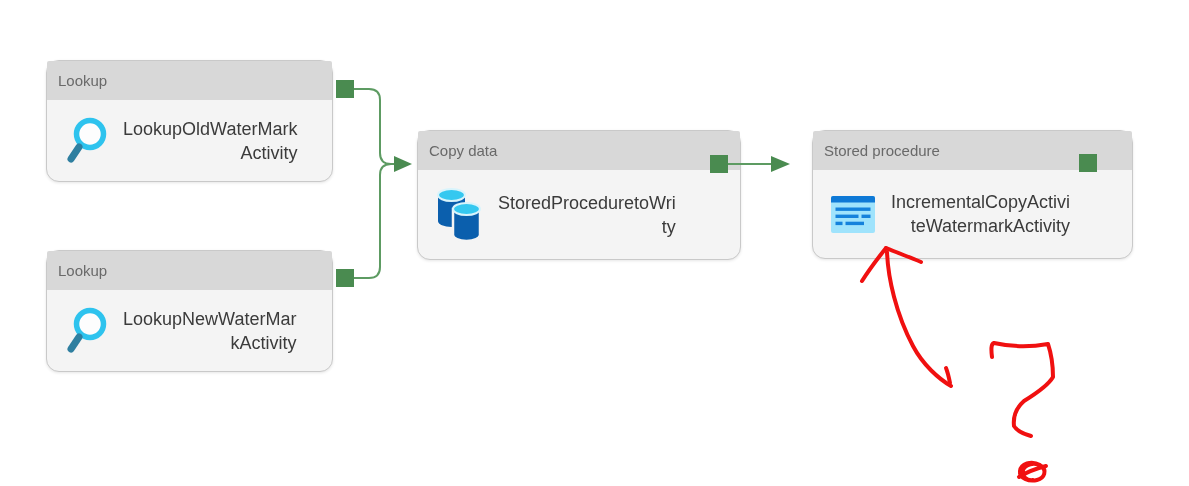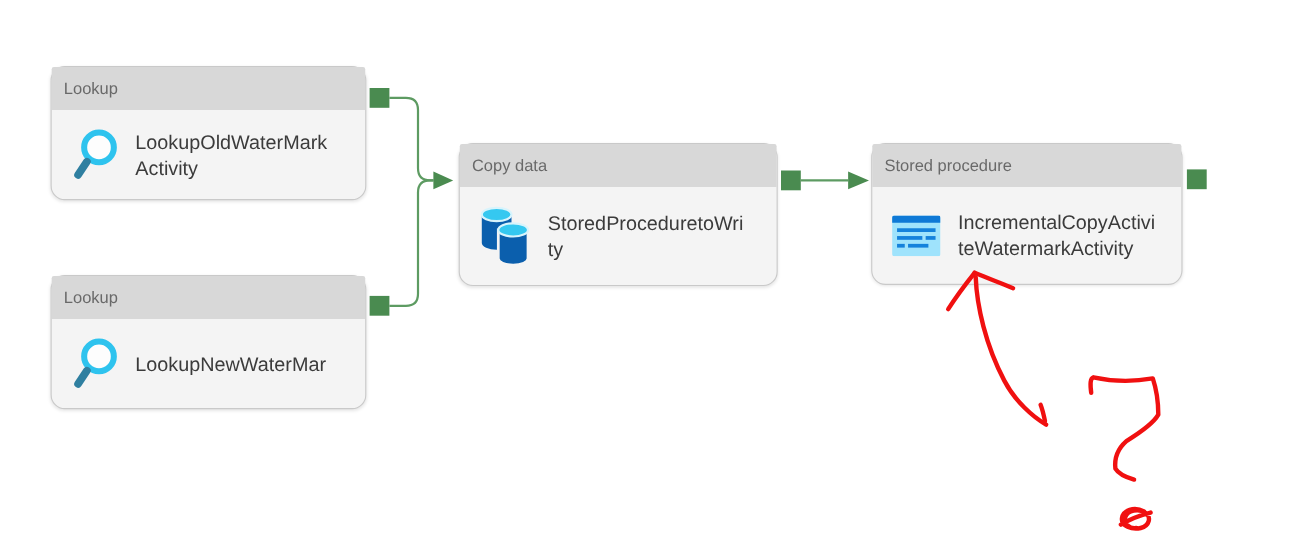--- a/index.html
+++ b/index.html
@@ -48,21 +48,21 @@
     flex: 0 0 auto;
     margin-right: 16px;
     display: flex;
     align-items: center;
   }
   .node-name {
     color: var(--body_text, #3b3b3b);
     font-size: 18px;
     line-height: 24px;
   }
-  .name-line { display: block; white-space: nowrap; }
+  .name-line { display: block; white-space: nowrap; text-align: right; }
 
   .overlay {
     position: absolute;
     left: 0; top: 0;
     pointer-events: none;
   }
   .connector {
     stroke: var(--connector, #5d9b62);
     stroke-width: 2;
     fill: none;
@@ -110,43 +110,44 @@
     <div class="node-header">Lookup</div>
     <div class="node-body">
       <span class="node-icon">
         <svg width="42" height="52" viewBox="0 0 42 52">
           <circle class="lookup-ring" cx="25" cy="19" r="13.5"></circle>
           <line class="lookup-handle" x1="14" y1="32" x2="6" y2="44"></line>
         </svg>
       </span>
       <span class="node-name">
         <span class="name-line">LookupNewWaterMar</span>
+        <span class="name-line">kActivity</span>
       </span>
     </div>
   </div>
 
-  <div class="node" style="left:417px;top:98px;width:290px;height:130px">
+  <div class="node" style="left:417px;top:98px;width:324px;height:130px">
     <div class="node-header">Copy data</div>
     <div class="node-body">
       <span class="node-icon">
         <svg width="46" height="56" viewBox="0 0 46 56">
           <path class="db-body" d="M 2 8 v 26 a 13.5 6 0 0 0 27 0 v -26 z"></path>
           <ellipse class="db-top" cx="15.5" cy="8" rx="13.5" ry="6"></ellipse>
           <path class="db-body-outlined" d="M 17 22 v 26 a 13.5 6 0 0 0 27 0 v -26 z"></path>
           <ellipse class="db-top" cx="30.5" cy="22" rx="13.5" ry="6"></ellipse>
         </svg>
       </span>
       <span class="node-name">
         <span class="name-line">StoredProceduretoWri</span>
         <span class="name-line">ty</span>
       </span>
     </div>
   </div>
 
-  <div class="node" style="left:792px;top:98px;width:283px;height:129px">
+  <div class="node" style="left:812px;top:98px;width:321px;height:129px">
     <div class="node-header">Stored procedure</div>
     <div class="node-body">
       <span class="node-icon">
         <svg width="44" height="37" viewBox="0 0 44 37">
           <rect class="sproc-bg" x="0" y="0" width="44" height="37" rx="2"></rect>
           <path class="sproc-bar" d="M 2 0 h 40 a 2 2 0 0 1 2 2 v 4.5 h -44 v -4.5 a 2 2 0 0 1 2 -2 z"></path>
           <rect class="sproc-line" x="4.5" y="11.5" width="35" height="3.4"></rect>
           <rect class="sproc-line" x="4.5" y="18.6" width="23" height="3.4"></rect>
           <rect class="sproc-line" x="30.5" y="18.6" width="9" height="3.4"></rect>
           <rect class="sproc-line" x="4.5" y="25.7" width="7" height="3.4"></rect>

